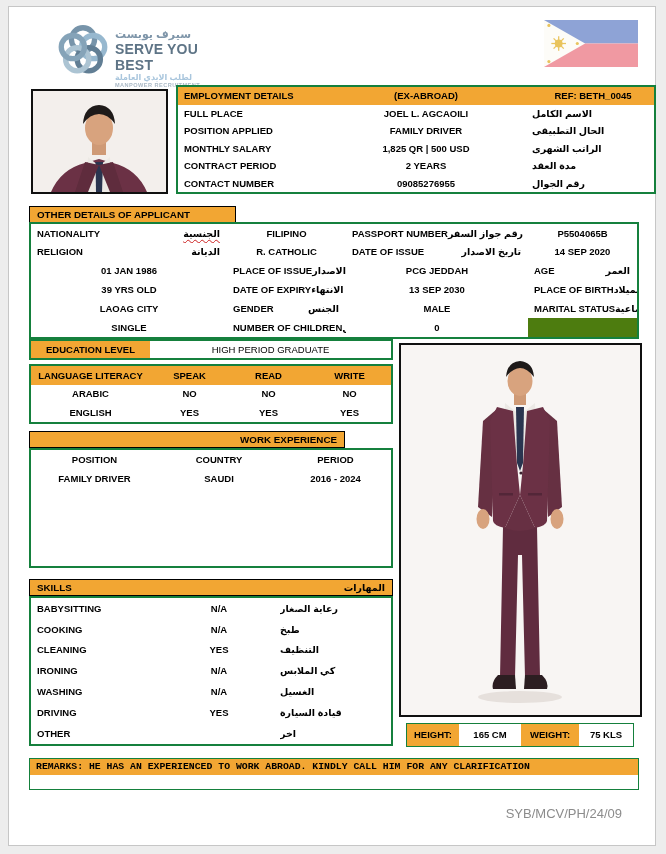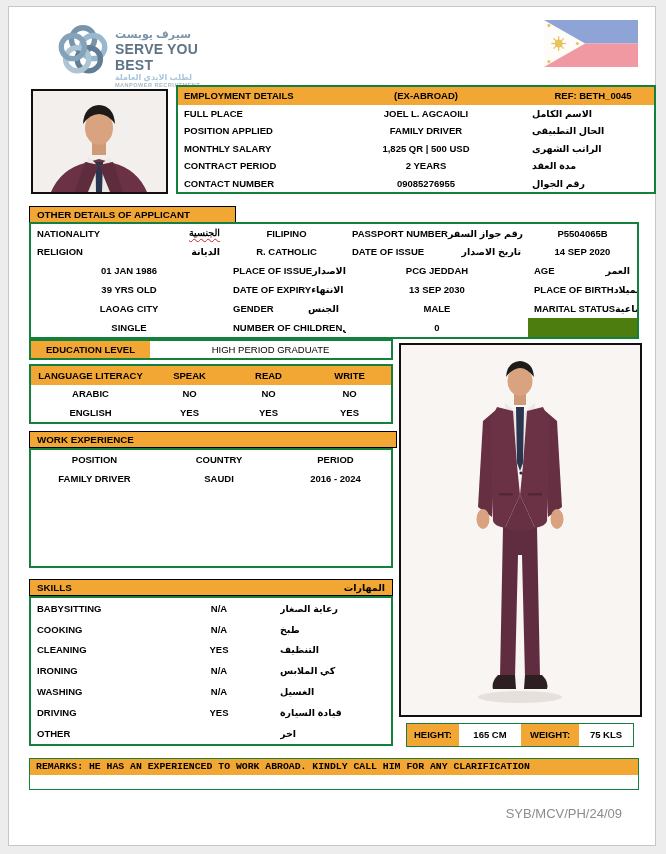--- a/index.html
+++ b/index.html
@@ -23,21 +23,21 @@
   .c{
     background:#fff;display:flex;align-items:center;justify-content:center;
     font-weight:700;font-size:9.5px;color:#000;white-space:nowrap;overflow:hidden;
     line-height:1;
   }
   .c.o{background:var(--accent,#f2a633);}
   .c.left{justify-content:flex-start;padding-left:6px;}
   .c.right{justify-content:flex-end;padding-right:7px;}
   .c.split{justify-content:space-between;padding:0 7px 0 6px;}
   .arab{font-size:9.5px;font-weight:700;direction:rtl;}
-  .sq{text-decoration:underline wavy #cc2222 1px;text-underline-offset:2px;font-family:Liberation Serif, serif;}
+  .sq{text-decoration:underline wavy #cc2222 1px;text-underline-offset:2px;}
   .bar{
     position:absolute;box-sizing:border-box;background:var(--accent,#f2a633);
     border:1.5px solid #000;display:flex;align-items:center;
     justify-content:space-between;padding:0 7px;font-weight:700;font-size:9.8px;
   }
   .photo{position:absolute;border:2px solid #101010;background:#f4f1ef;box-sizing:border-box;overflow:hidden;}
   .photo svg{display:block;width:100%;height:100%;}
   
   .logo-text div{line-height:1.15;}
   .lg1{font-size:11px;color:#7e95a9;font-weight:700;direction:rtl;text-align:left;}
@@ -213,21 +213,21 @@
     <div class="c">NO</div>
     <div class="c">NO</div>
     <div class="c">NO</div>
 
     <div class="c">ENGLISH</div>
     <div class="c">YES</div>
     <div class="c">YES</div>
     <div class="c">YES</div>
   </div>
 
-  <div class="bar" style="left:20px;top:424px;width:368px;height:17px;justify-content:flex-start;">
+  <div class="bar" style="left:20px;top:424px;width:316px;height:17px;justify-content:flex-end;">
     <span>WORK EXPERIENCE</span>
   </div>
   <div class="t" style="left:20px;top:441px;width:364px;height:120px;grid-template-columns:127px 122px 1fr;">
     <div class="c">POSITION</div>
     <div class="c">COUNTRY</div>
     <div class="c">PERIOD</div>
 
     <div class="c">FAMILY DRIVER</div>
     <div class="c">SAUDI</div>
     <div class="c">2016 - 2024</div>

